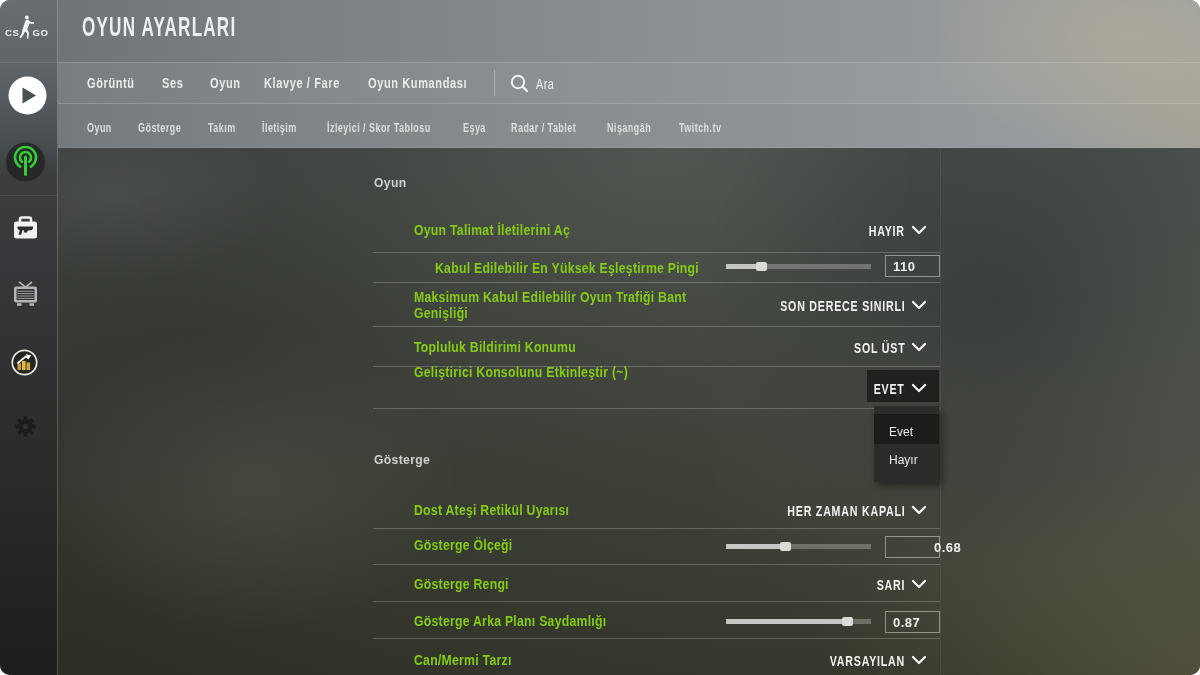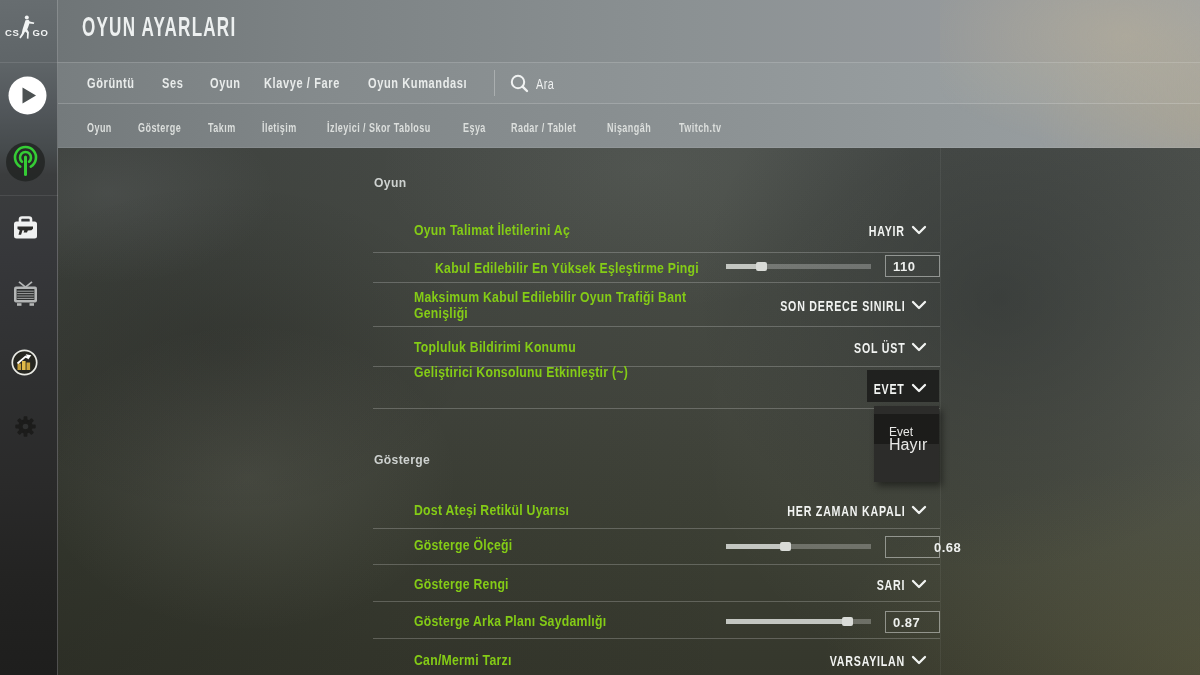--- a/index.html
+++ b/index.html
@@ -1,19 +1,19 @@
 <!DOCTYPE html>
 <html><head>
 <meta charset="utf-8">
 <style>
   * { margin:0; padding:0; box-sizing:border-box; -webkit-font-smoothing:antialiased; }
   #stage div, #stage svg { filter:blur(0px); }
   html,body { width:1200px; height:675px; overflow:hidden; }
   body { font-family:"Liberation Sans", sans-serif; }
-  #stage { position:relative; width:1200px; height:675px; overflow:hidden; background:#555; opacity:0.999; }
+  #stage { position:relative; width:1200px; height:675px; overflow:hidden; background:#555; opacity:0.999;border-radius:10px; }
   .abs { position:absolute; }
   .band { position:absolute; left:58px; right:0; }
   .cxl { display:inline-block; transform-origin:0 50%; white-space:nowrap; transform:scaleX(0.845); }
   .cxr { display:inline-block; transform-origin:100% 50%; white-space:nowrap; transform:scaleX(0.71); }
 
   
   #headband { top:0;    height:62px; background:linear-gradient(90deg, #6f7577 0%, #7c8284 22%, #8b9193 55%, #969a9d 82%, #9da1a4 100%); }
   #tabband  { top:62px;  height:41px; background:linear-gradient(90deg, #787e80 0%, #848a8c 22%, #8f9597 55%, #999fa1 82%, #a0a4a7 100%); }
   #subband  { top:103px; height:45px; background:linear-gradient(90deg, #747a7c 0%, #808688 22%, #8b9193 55%, #959b9d 82%, #9ca0a3 100%); }
   #content  { top:148px; height:527px; background:
@@ -202,21 +202,21 @@
   <div class="abs" style="left:867px; top:370px; width:72px; height:32px; background:rgba(26,26,24,0.82);"></div>
   <div class="val" style="right:295px; top:380px;"><span class="cxr">EVET</span></div>
   <svg class="chev" style="left:910px; top:383px;" width="18" height="11" viewBox="0 0 18 11">
       <path d="M3 2 L9 8 L15 2" stroke="#f1f3f1" stroke-width="2.3" fill="none" stroke-linecap="round" stroke-linejoin="round"></path>
     </svg>
   <div class="divl" style="top:408px;"></div>
 
   <div class="abs" style="left:874px; top:406px; width:65px; height:76px; background:#2c2c2a; box-shadow:3px 4px 7px rgba(0,0,0,0.45);">
     <div class="abs" style="left:0; top:8px; width:65px; height:30px; background:#1c1c1a;"></div>
     <div class="abs" style="left:15px; top:19px; font-size:12px; color:#e9e9e7;">Evet</div>
-    <div class="abs" style="left:15px; top:30px; font-size:16px; color:#e9e9e7;">Hayır</div>
+    <div class="abs" style="left:15px; top:47px; font-size:12px; color:#e9e9e7;">Hayır</div>
   </div>
 
   <div class="sect" style="top:452px;">Gösterge</div>
 
   <div class="lbl" style="top:502px;"><span class="cxl">Dost Ateşi Retikül Uyarısı</span></div>
   <div class="val" style="right:295px; top:502px;"><span class="cxr">HER ZAMAN KAPALI</span></div>
   <svg class="chev" style="left:910px; top:505px;" width="18" height="11" viewBox="0 0 18 11">
       <path d="M3 2 L9 8 L15 2" stroke="#f1f3f1" stroke-width="2.3" fill="none" stroke-linecap="round" stroke-linejoin="round"></path>
     </svg>
   <div class="divl" style="top:528px;"></div>

